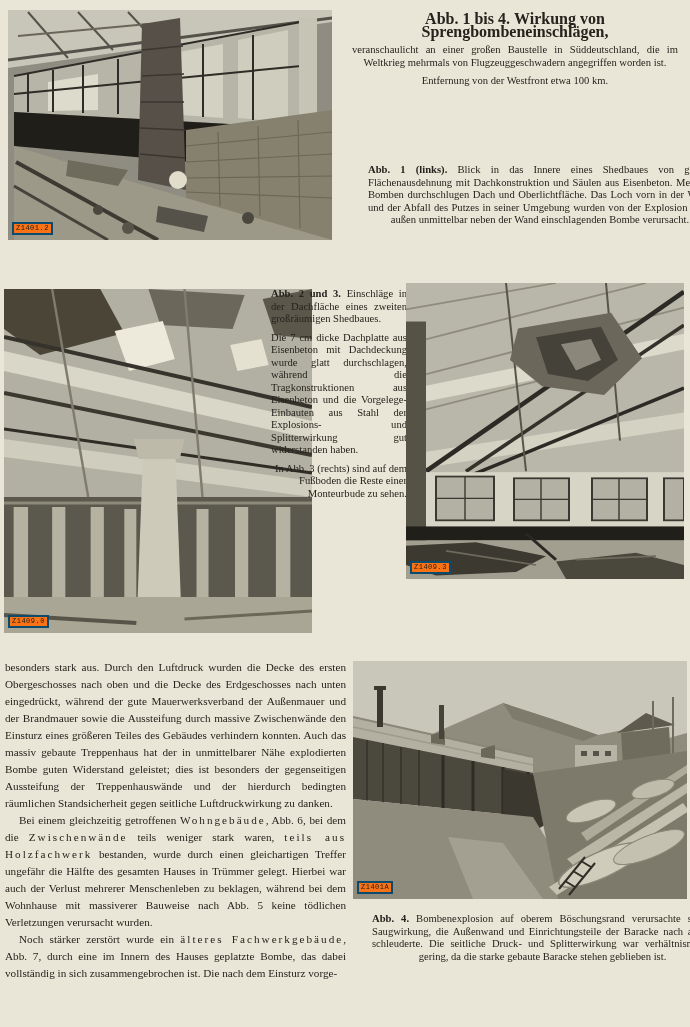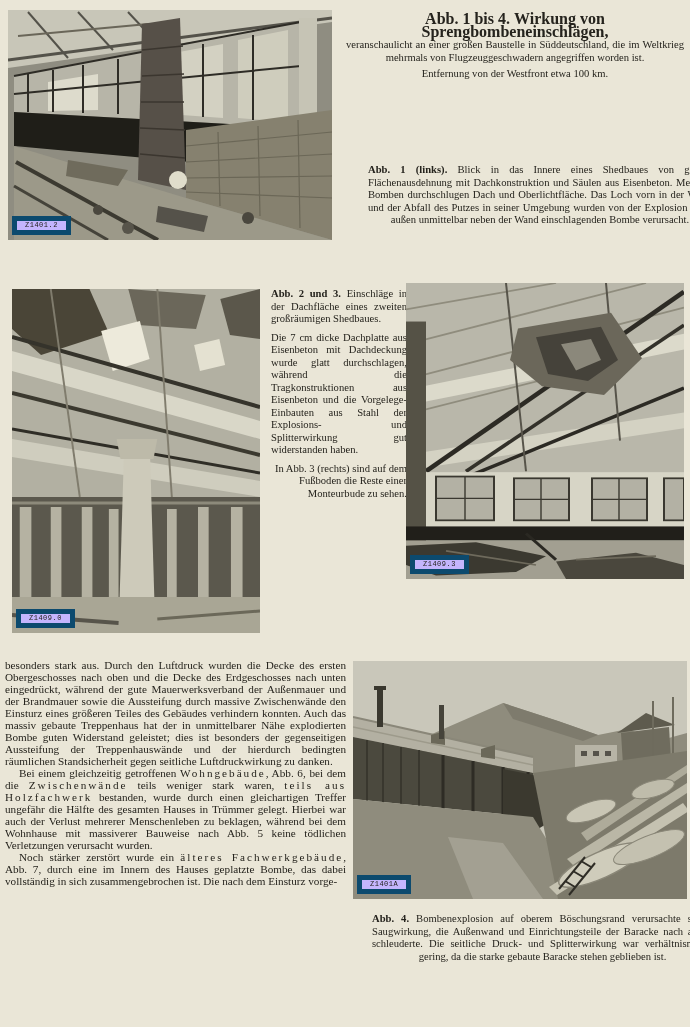--- a/index.html
+++ b/index.html
@@ -8,34 +8,34 @@
     width:690px;height:1027px;
     background:#eae6d7;
     font-family:"Liberation Serif","DejaVu Serif",serif;
     color:#25231d;
     overflow:hidden;
   }
   .photo{position:absolute;overflow:hidden;background:#9a988b;}
   .photo svg{display:block;width:100%;height:100%;}
   .stamp{
     position:absolute;left:4px;bottom:5px;
-    background:#c4b5fd;border:5px solid #0c4a6e;
+    background:#f97316;border:2px solid #0c4a6e;
     font:7px "Liberation Mono",monospace;
-    padding:0 8px;color:#1d1c16;letter-spacing:.5px;line-height:9px;
+    padding:0 2px;color:#1d1c16;letter-spacing:.5px;line-height:9px;
   }
   .cap{position:absolute;font-size:10.6px;line-height:12.5px;text-align:justify;}
   .cap .lead{font-weight:bold;}
   .cap.center-last{text-align:justify;-moz-text-align-last:center;text-align-last:center;margin-left:26px;}
   .intro-title{font-weight:bold;font-size:16px;text-align:center;line-height:13px;margin:0 0 1px 0;}
   .intro-title .lead{margin-right:4px;}
-  .intro-rest{margin:0;text-align:justify;-moz-text-align-last:center;text-align-last:center;}
+  .intro-rest{margin:6px;text-align:justify;-moz-text-align-last:center;text-align-last:center;}
   .intro-dist{margin:4px 0 0 0;text-align:center;}
   .sidecap p{margin:0 0 6px 0;}
   .sidecap .right{text-align:right;}
-  .bodytext{position:absolute;font-size:11.2px;line-height:12px;text-align:justify;}
+  .bodytext{position:absolute;font-size:11.2px;line-height:17px;text-align:justify;}
   .bodytext p{margin:0;}
   .bodytext p.ind{text-indent:14px;}
   .sp{letter-spacing:2px;}
   p{margin:0;}
 </style>
 </head>
 <body>
 
 <div class="page">
 
@@ -107,21 +107,21 @@
   <div class="cap" style="left:346px;top:12px;width:338px;">
     <p class="intro-title"><span class="lead">Abb. 1 bis 4.</span><span>Wirkung von Sprengbombeneinschlägen,</span></p>
     <p class="intro-rest">veranschaulicht an einer großen Baustelle in Süddeutschland, die im Weltkrieg mehrmals von Flugzeuggeschwadern angegriffen worden ist.</p>
     <p class="intro-dist">Entfernung von der Westfront etwa 100 km.</p>
   </div>
 
   <div class="cap center-last" style="left:342px;top:164px;width:344px;">
     <p><span class="lead">Abb. 1 (links).</span> <span>Blick in das Innere eines Shedbaues von großer Flächenausdehnung mit Dachkonstruktion und Säulen aus Eisenbeton. Mehrere Bomben durchschlugen Dach und Oberlichtfläche. Das Loch vorn in der Wand und der Abfall des Putzes in seiner Umgebung wurden von der Explosion einer außen unmittelbar neben der Wand einschlagenden Bombe verursacht.</span></p>
   </div>
 
-  <div class="photo" style="left:12px;top:289px;width:248px;height:344px;">
+  <div class="photo" style="left:4px;top:289px;width:308px;height:344px;">
     <svg viewBox="0 0 256 344" preserveAspectRatio="none">
       <rect x="0" y="0" width="256" height="344" fill="#a09e91"></rect>
 
       <rect x="0" y="0" width="256" height="208" fill="#b2b0a2"></rect>
 
       <polygon points="0,0 80,0 100,44 30,66 0,40" fill="#4a4537"></polygon>
       <polygon points="120,0 200,6 190,40 130,36" fill="#6b675a"></polygon>
       <polygon points="215,10 256,0 256,50 225,46" fill="#5b574b"></polygon>
 
       <polygon points="92,42 132,32 142,70 104,82" fill="#edeadb"></polygon>

